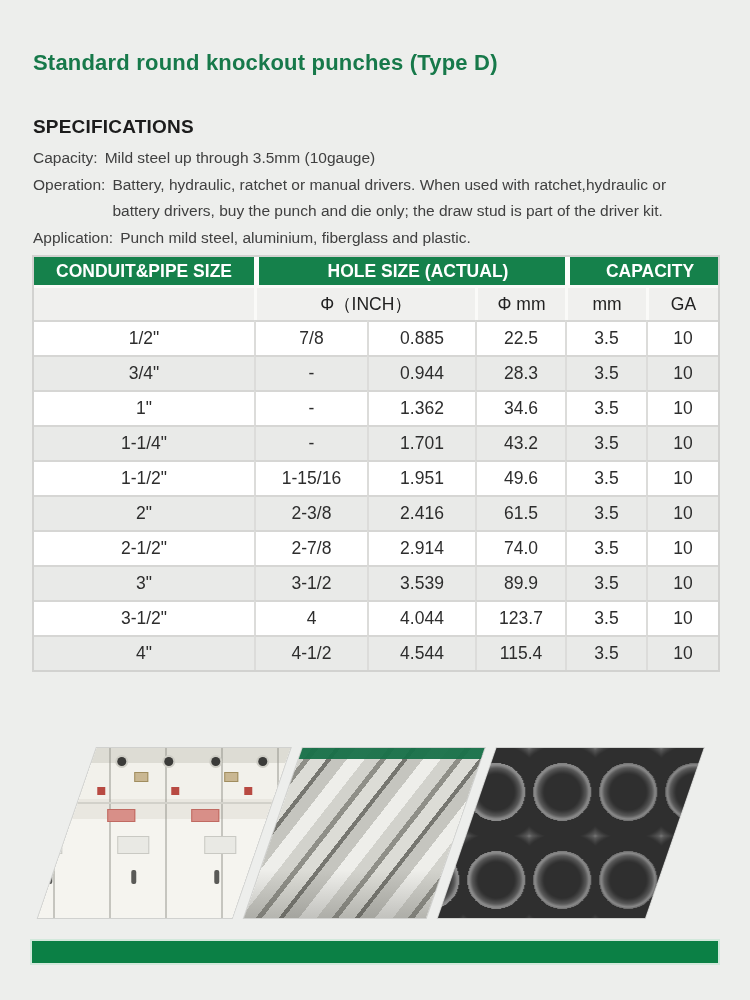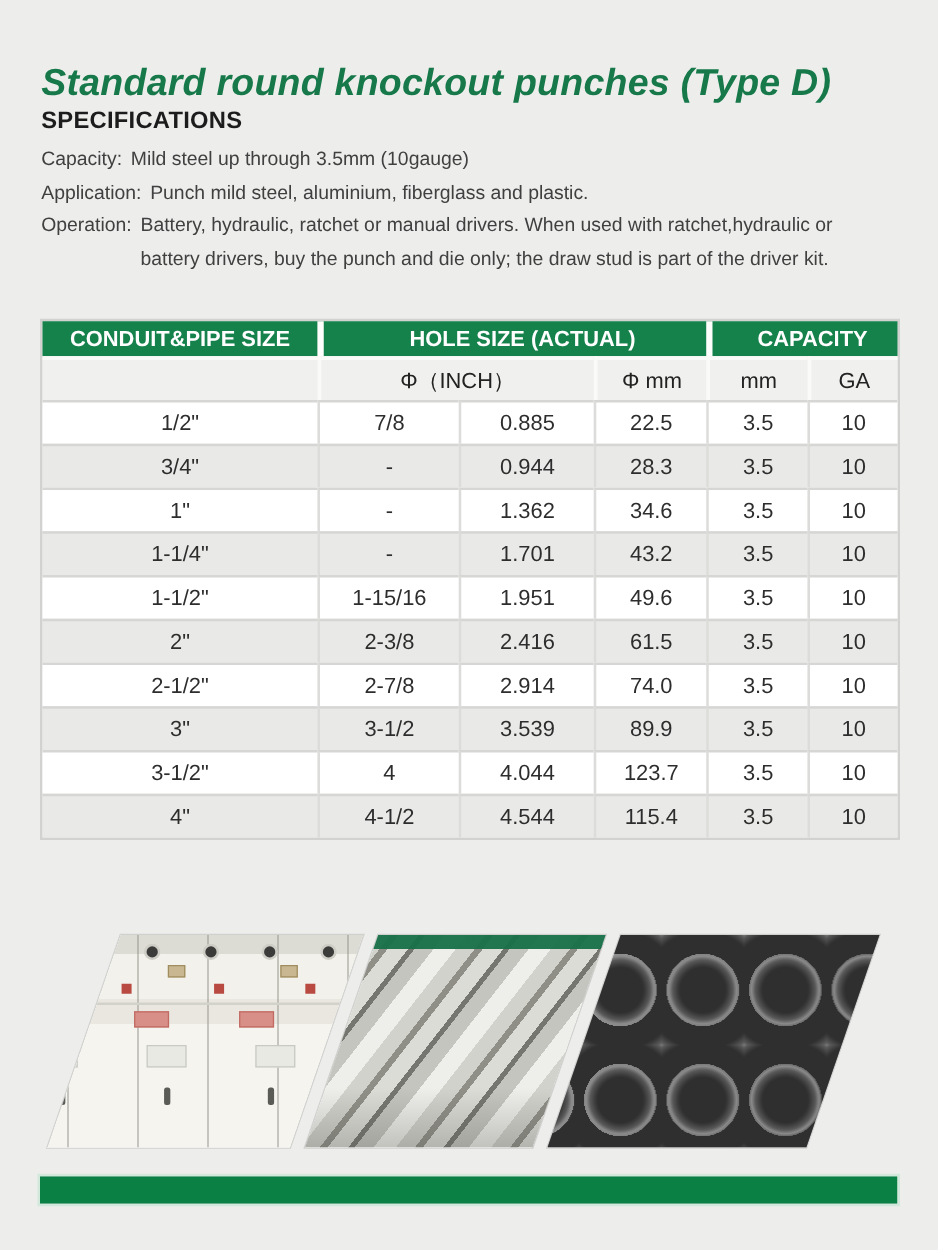--- a/index.html
+++ b/index.html
@@ -1,23 +1,23 @@
 <!DOCTYPE html>
 <html><head>
 <meta charset="utf-8">
 <style>
   html,body{margin:0;padding:0;}
   body{width:750px;height:1000px;overflow:hidden;background:#edeeec;
        font-family:"Liberation Sans","DejaVu Sans",sans-serif;}
   .page{position:relative;width:750px;height:1000px;background:#edeeec;overflow:hidden;}
 
-  .title{position:absolute;left:33px;top:50px;margin:0;font-size:30px;font-weight:700;
-         letter-spacing:.2px;color:#17794a;font-style:italic;}
-
-  .specs{position:absolute;left:33px;top:86px;width:690px;}
+  .title{position:absolute;left:33px;top:50px;margin:0;font-size:22px;font-weight:700;
+         letter-spacing:.2px;color:#17794a;}
+
+  .specs{position:absolute;left:33px;top:116px;width:690px;}
   .specs-h{margin:0 0 7px 0;font-size:19px;font-weight:700;color:#1c1c1c;letter-spacing:.2px;}
   .sline{font-size:15.5px;color:#404040;line-height:26.5px;white-space:nowrap;}
   .slabel{margin-right:7px;}
   .sline.op{display:flex;white-space:normal;}
   .optext{display:flex;flex-direction:column;}
   .opl{white-space:nowrap;line-height:26.5px;}
 
   .spec-table{position:absolute;left:32px;top:255px;width:686px;table-layout:fixed;
               border-collapse:separate;border-spacing:0;border:2px solid #d2d2d0;}
   .spec-table th{background:#15814b;color:#fff;font-weight:700;font-size:17.5px;
@@ -73,29 +73,29 @@
 
 <div class="page">
 
   <h1 class="title">Standard round knockout punches (Type D)</h1>
 
   <section class="specs">
     <h2 class="specs-h">SPECIFICATIONS</h2>
     <div class="sline">
       <span class="slabel">Capacity:</span><span>Mild steel up through 3.5mm (10gauge)</span>
     </div>
-    <div class="sline">
-      <span class="slabel">Application:</span><span>Punch mild steel, aluminium, fiberglass and plastic.</span>
-    </div>
     <div class="sline op">
       <span class="slabel">Operation:</span>
       <span class="optext">
         <span class="opl">Battery, hydraulic, ratchet or manual drivers. When used with ratchet,hydraulic or</span>
         <span class="opl">battery drivers, buy the punch and die only; the draw stud is part of the driver kit.</span>
       </span>
+    </div>
+    <div class="sline">
+      <span class="slabel">Application:</span><span>Punch mild steel, aluminium, fiberglass and plastic.</span>
     </div>
   </section>
 
   <table class="spec-table">
     <colgroup>
       <col style="width:220px">
         <col style="width:113px">
         <col style="width:108px">
       <col style="width:90px">
         <col style="width:81px">

